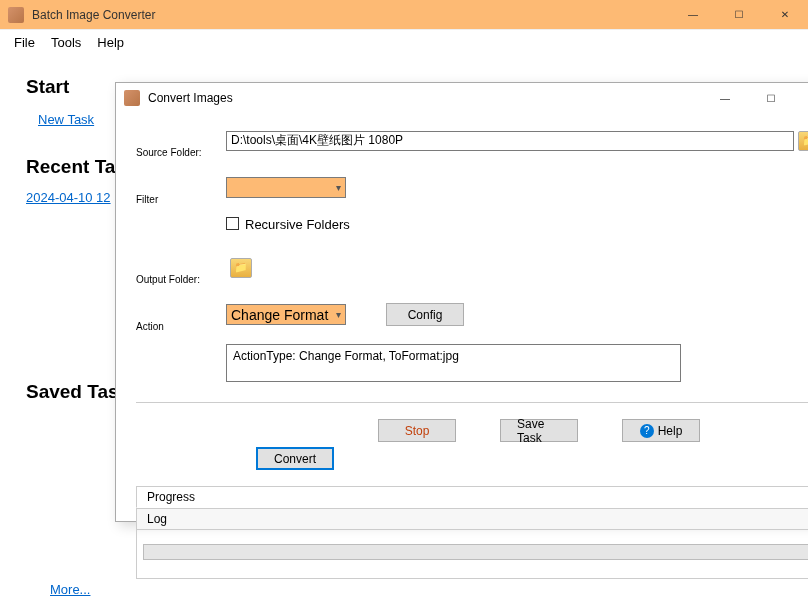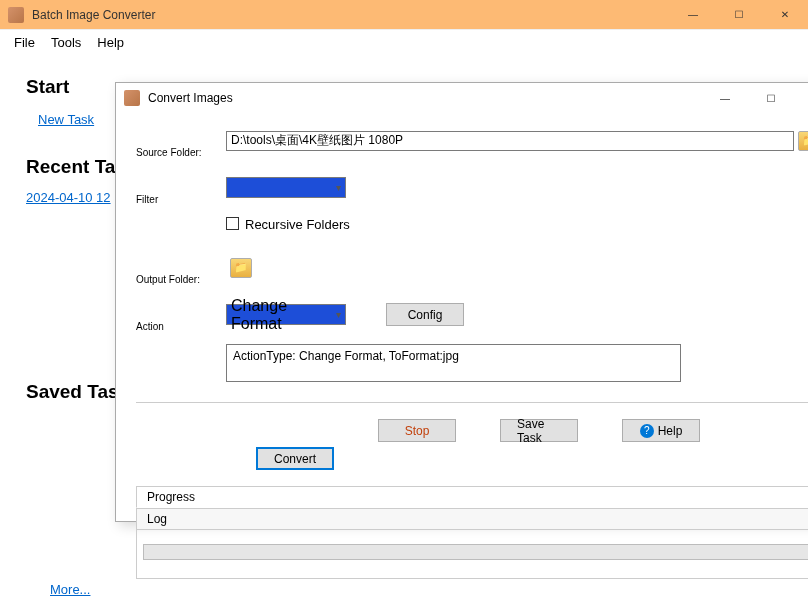--- a/index.html
+++ b/index.html
@@ -26,21 +26,21 @@
       z-index: 10;
     }
     .dlg-titlebar { height: 30px; display: flex; align-items: center; padding: 0 0 0 8px; }
     .dlg-titlebar .app-icon { width: 16px; height: 16px; background: linear-gradient(135deg, #d4926a, #b87548); border-radius: 2px; margin-right: 8px; }
     .dlg-titlebar .title { font-size: 12px; flex: 1; }
     .dlg-body { padding: 10px 20px 10px 20px; font-size: 13px; }
     .form-row { display: flex; align-items: center; margin-bottom: 12px; }
     .form-label { width: 90px; font-size: 10px; margin-top: 24px; }
     .text-input { flex: 1; height: 20px; border: 1px solid #7a7a7a; padding: 0 4px; font-size: 12px; }
     .folder-btn { width: 22px; height: 20px; margin-left: 4px; border: 1px solid #adadad; background: linear-gradient(#f9d776, #e9b040); border-radius: 2px; cursor: pointer; display: flex; align-items: center; justify-content: center; font-size: 11px; }
-    .combo { width: 120px; height: 21px; border: 1px solid #7a7a7a; font-size: 16px; background: #1d4ed8; padding: 0 4px; position: relative; display: flex; align-items: center; }
+    .combo { width: 120px; height: 21px; border: 1px solid #7a7a7a; font-size: 14px; background: #fdba74; padding: 0 4px; position: relative; display: flex; align-items: center; text-align: center; }
     .combo::after { content: "▾"; position: absolute; right: 4px; font-size: 10px; color: #555; }
     .checkbox-row { display: flex; align-items: flex-start; margin-left: 90px; margin-bottom: 18px; }
     .checkbox { width: 13px; height: 13px; border: 1px solid #333; margin-right: 6px; }
     .btn { height: 23px; padding: 0 16px; border: 1px solid #adadad; background: #e1e1e1; font-size: 12px; cursor: pointer; display: inline-flex; align-items: center; justify-content: center; }
     .btn.primary { border: 2px solid #0078d7; background: #e1e1e1; margin-top: 28px; }
     .btn.disabled { color: #c2410c; cursor: default; }
     .config-btn { width: 78px; margin-left: 40px; }
     .action-info { width: 455px; height: 38px; border: 1px solid #7a7a7a; padding: 4px 6px; font-size: 12px; margin-left: 90px; }
     
     .hr { border: none; border-top: 1px solid #ccc; margin: 20px 0 16px; }

